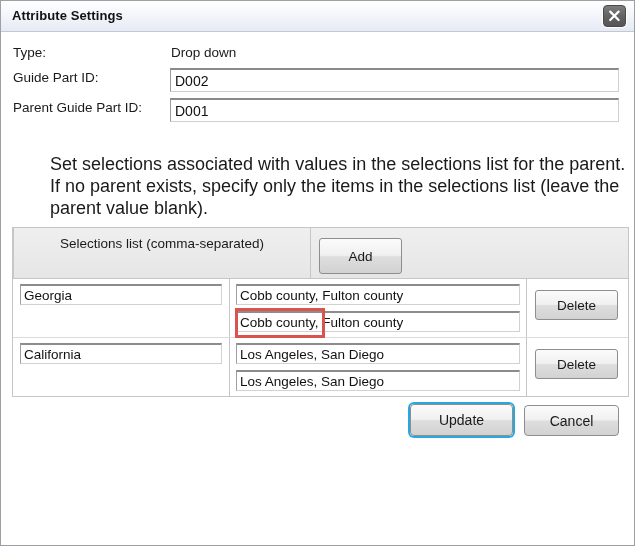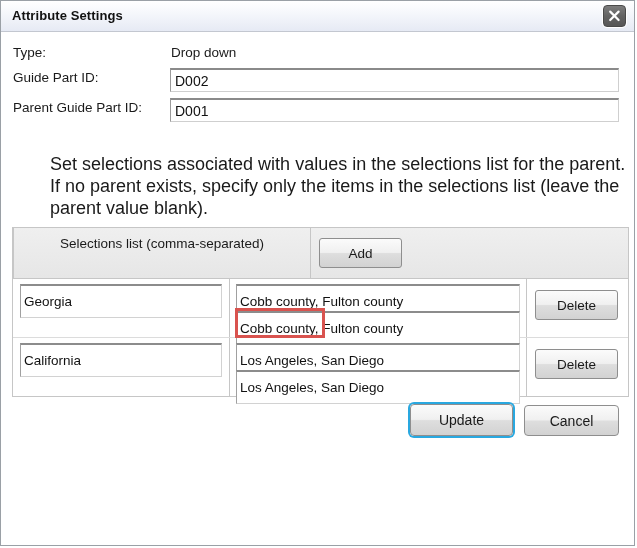--- a/index.html
+++ b/index.html
@@ -157,21 +157,21 @@
     background: #ffffff;
     border: 1px solid #d2d2d2;
     border-top: 2px solid #8c8c8c;
     border-left: 1px solid #a0a0a0;
     box-sizing: border-box;
     font-family: "Liberation Sans", sans-serif;
     font-size: 13.5px;
     color: #111111;
     padding: 0 12px 0 3px;
     outline: none;
-    height: 34px;
+    height: 21px;
   }
   .parent-input { left: 7px;  top: 5px;  width: 202px; }
   .sel-input-1  { left: 6px;  top: 5px;  width: 284px; }
   .sel-input-2  { left: 6px;  top: 32px; width: 284px; }
 
   
   .red-box {
     position: absolute;
     left: 5px;
     top: 29px;
@@ -190,21 +190,21 @@
     background: linear-gradient(to bottom, #fbfbfb 0%, #f0f0f0 48%, #dedede 52%, #d2d2d2 100%);
     border: 1px solid #8e8e8e;
     border-radius: 3px;
     box-sizing: border-box;
     cursor: pointer;
     text-align: center;
   }
   .btn-add {
     position: absolute;
     left: 8px; top: 10px;
-    width: 83px; height: 30px;
+    width: 83px; height: 36px;
   }
   .btn-delete {
     position: absolute;
     left: 8px; top: 11px;
     width: 83px; height: 30px;
   }
 
   .footer-buttons {
     position: absolute;
     left: 0; top: 403px;

